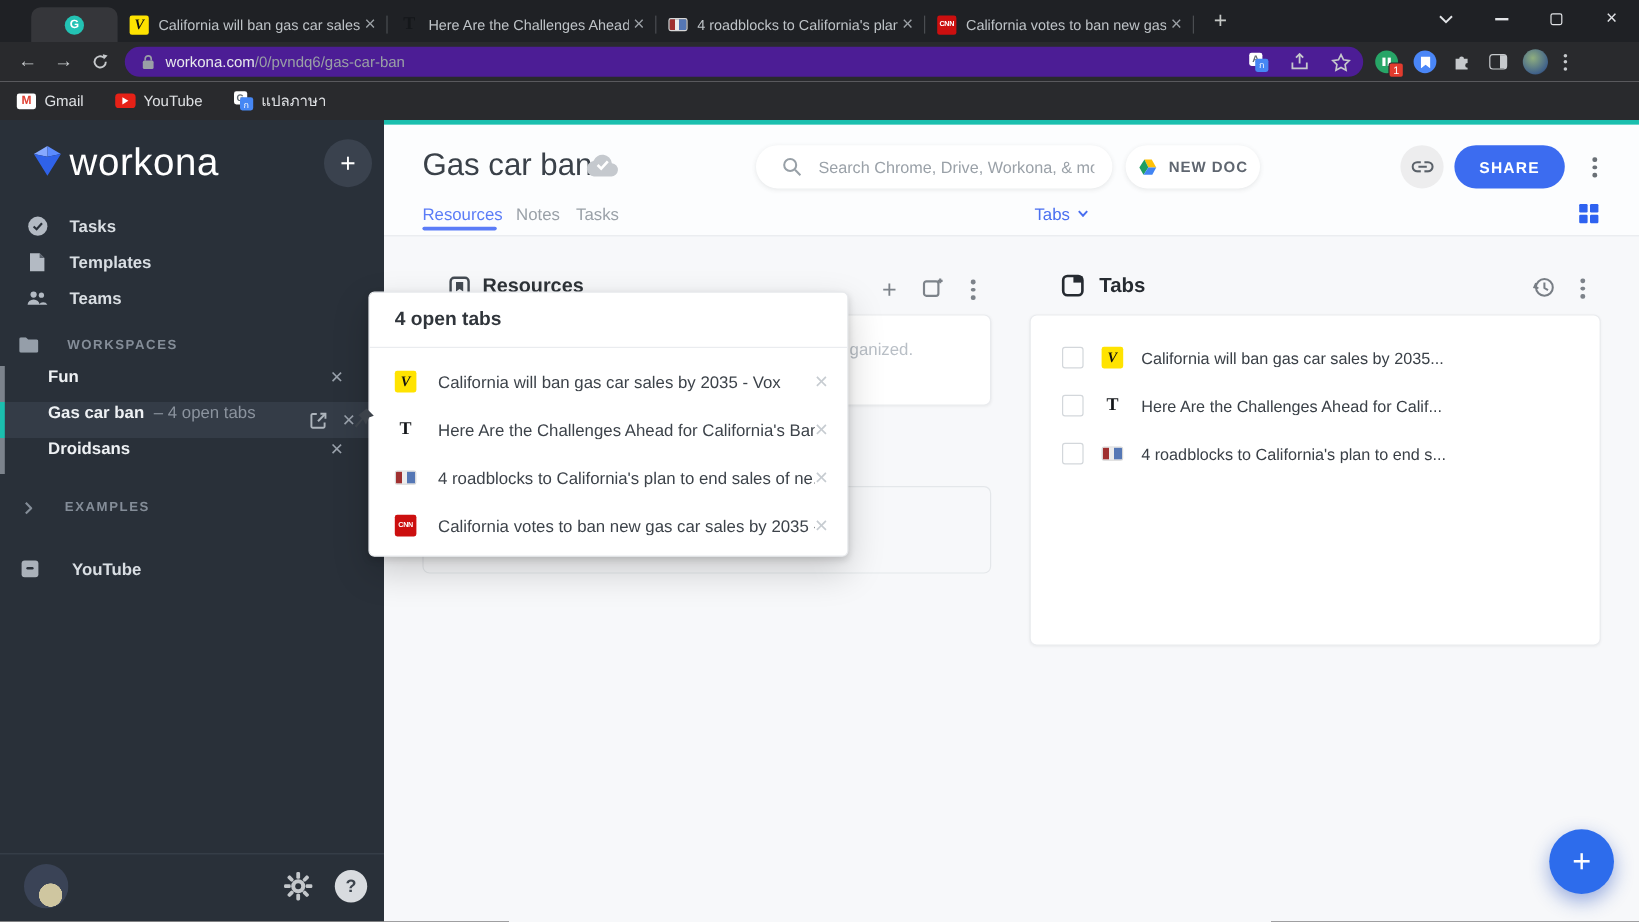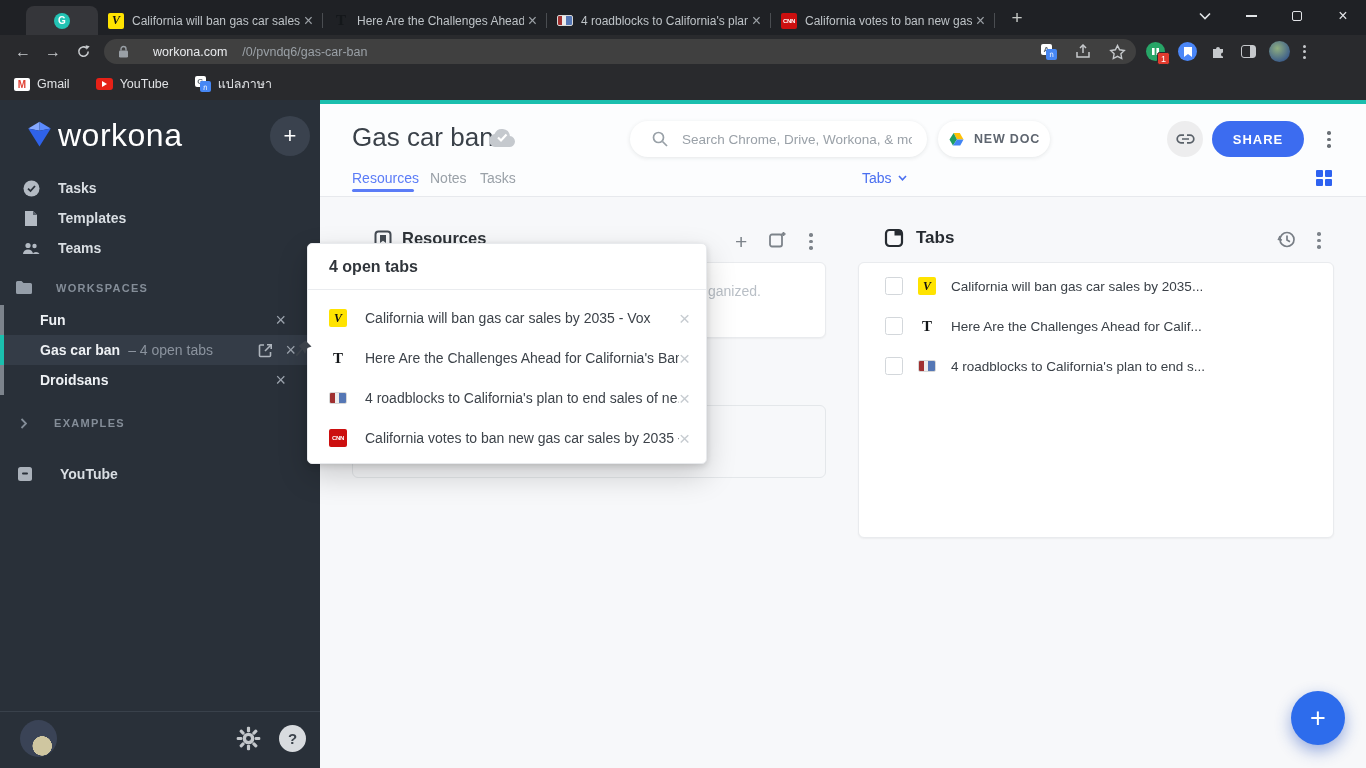--- a/index.html
+++ b/index.html
@@ -28,21 +28,21 @@
   .fav[data-icon="nyt"]::after { content:"T"; color:#14171a; font-family:"Liberation Serif",serif; font-weight:bold; font-size:15px; }
   .fav[data-icon="calmatters"] { height:11px; border-radius:2px; align-self:center;
       background:linear-gradient(90deg,#a03030 0 32%,#ececec 32% 58%,#5577b5 58% 100%); border:1px solid #d7d7d7; }
   .fav[data-icon="cnn"] { background:#cc0f0f; border-radius:2px; }
   .fav[data-icon="cnn"]::after { content:"CNN"; color:#fff; font-size:6px; font-weight:bold; letter-spacing:-0.3px; }
   .big.fav { width:18px; height:18px; }
   .big.fav[data-icon="calmatters"] { height:12px; }
 
   .toolbar { position:absolute; left:0; top:35px; width:1366px; height:33px; background:#292a2d; display:flex; align-items:center; }
   .navic { width:30px; display:flex; justify-content:center; color:#c6c9cc; font-size:16px; }
-  .omnibox { flex:1; height:25px; margin:0 10px 0 6px; max-width:1032px; background:#404040; border-radius:13px; display:flex; align-items:center; padding:0 10px 0 14px; color:#e8eaed; font-size:12.5px;gap:15px; }
+  .omnibox { flex:1; height:25px; margin:0 10px 0 6px; max-width:1032px; background:#4c1d95; border-radius:13px; display:flex; align-items:center; padding:0 10px 0 14px; color:#e8eaed; font-size:12.5px; }
   .omnibox .path { color:#9aa0a6; }
   .omni-right { margin-left:auto; display:flex; align-items:center; gap:18px; }
   .extarea { display:flex; align-items:center; gap:13px; padding-right:12px; }
   .extc { position:relative; width:19px; height:19px; border-radius:50%; display:flex; align-items:center; justify-content:center; }
   .badge { position:absolute; right:-5px; bottom:-4px; background:#e23b2e; color:#fff; font-size:9px; border-radius:2.5px; padding:0.5px 3px; border:1px solid #292a2d; }
   .avatar-sm { width:21px; height:21px; border-radius:50%; background:radial-gradient(circle at 40% 35%, #8fae7f, #41628a 70%, #23344d); }
   .panelic { width:15px; height:13px; border:1.6px solid #c6c9cc; border-radius:3px; position:relative; }
   .panelic::after { content:""; position:absolute; right:0; top:0; bottom:0; width:5px; background:#c6c9cc; }
   .kebab-lt { display:flex; flex-direction:column; gap:2.5px; }
   .kebab-lt i { width:3px; height:3px; border-radius:50%; background:#c6c9cc; }
@@ -60,21 +60,21 @@
   .app { position:absolute; left:0; top:100px; width:1366px; height:668px; }
 
   
   .sidebar { position:absolute; left:0; top:0; width:320px; height:668px; background:#293039; }
   .gem { position:absolute; left:26px; top:20px; }
   .brand { position:absolute; left:58px; top:17px; color:#fff; font-size:32px; letter-spacing:0.5px; }
   .sb-add { position:absolute; left:270px; top:16px; width:40px; height:40px; border-radius:50%; background:#3a424e; color:#fff; font-size:22px; display:flex; align-items:center; justify-content:center; cursor:pointer; }
   .sb-item { position:absolute; left:0; width:320px; height:30px; display:flex; align-items:center; color:#d9dee3; font-size:14px; font-weight:bold; }
   .sb-item .ic { width:18px; display:flex; justify-content:center; margin-left:22px; margin-right:18px; }
   .sb-head { position:absolute; color:#848d98; font-size:11px; font-weight:bold; letter-spacing:1.3px; display:flex; align-items:center; }
-  .ws-row { position:absolute; left:0; width:320px; height:30px; display:flex; align-items:center; color:#eef1f4; font-size:14px; }
+  .ws-row { position:absolute; left:0; width:320px; height:30px; display:flex; color:#eef1f4; font-size:14px; }
   .ws-row .nm { margin-left:40px; font-weight:bold; white-space:nowrap; }
   .ws-row .meta { color:#8b939e; font-weight:normal; margin-left:8px; white-space:nowrap; }
   .ws-row.active { background:#343c47; }
   .ws-x { margin-left:auto; color:#9aa2ac; font-size:18px; line-height:1; cursor:pointer; }
   .rowics { margin-left:auto; display:flex; align-items:center; gap:9px; padding-right:4px; }
   .scrollthumb { position:absolute; left:0; width:4px; background:#7c838c; }
   .activebar { position:absolute; left:0; width:4px; background:#1bbfae; }
   .sb-footer-line { position:absolute; left:0; top:611px; width:320px; border-top:1px solid #39414b; }
   .avatar-lg { position:absolute; left:20px; top:620px; width:37px; height:37px; border-radius:50%; background:radial-gradient(circle at 60% 70%, #cfc6a0 0 28%, #3a4356 29%), linear-gradient(135deg,#4a5a74,#232c3c); }
   .helpbtn { position:absolute; left:279px; top:625px; width:27px; height:27px; border-radius:50%; background:#d8dbdf; color:#3c434c; font-weight:bold; font-size:15px; display:flex; align-items:center; justify-content:center; cursor:pointer; }
@@ -456,21 +456,21 @@
           <circle cx="10" cy="9.5" r="7" fill="none" stroke="#787e85" stroke-width="1.7"></circle>
           <polyline points="10,5.5 10,10 13,11.8" fill="none" stroke="#787e85" stroke-width="1.7"></polyline>
           <path d="M3 6 l-1.5 3.5 3.5 .5" fill="none" stroke="#787e85" stroke-width="1.5"></path>
         </svg>
       <span class="kebab" style="position:absolute; left:997px; top:132px;">
           <i style="background:#7d838a;"></i>
           <i style="background:#7d838a;"></i>
           <i style="background:#7d838a;"></i>
         </span>
 
-      <div class="card" style="left:538px; top:162px; width:476px; height:276px; padding-top:3px;">
+      <div class="card" style="left:538px; top:162px; width:476px; height:276px; padding-top:15px;">
         <div class="tabrow">
           <span class="cbx"></span>
           <span class="fav big" data-icon="vox"></span>
           <span class="t">California will ban gas car sales by 2035...</span>
         </div>
         <div class="tabrow">
           <span class="cbx"></span>
           <span class="fav big" data-icon="nyt"></span>
           <span class="t">Here Are the Challenges Ahead for Calif...</span>
         </div>

